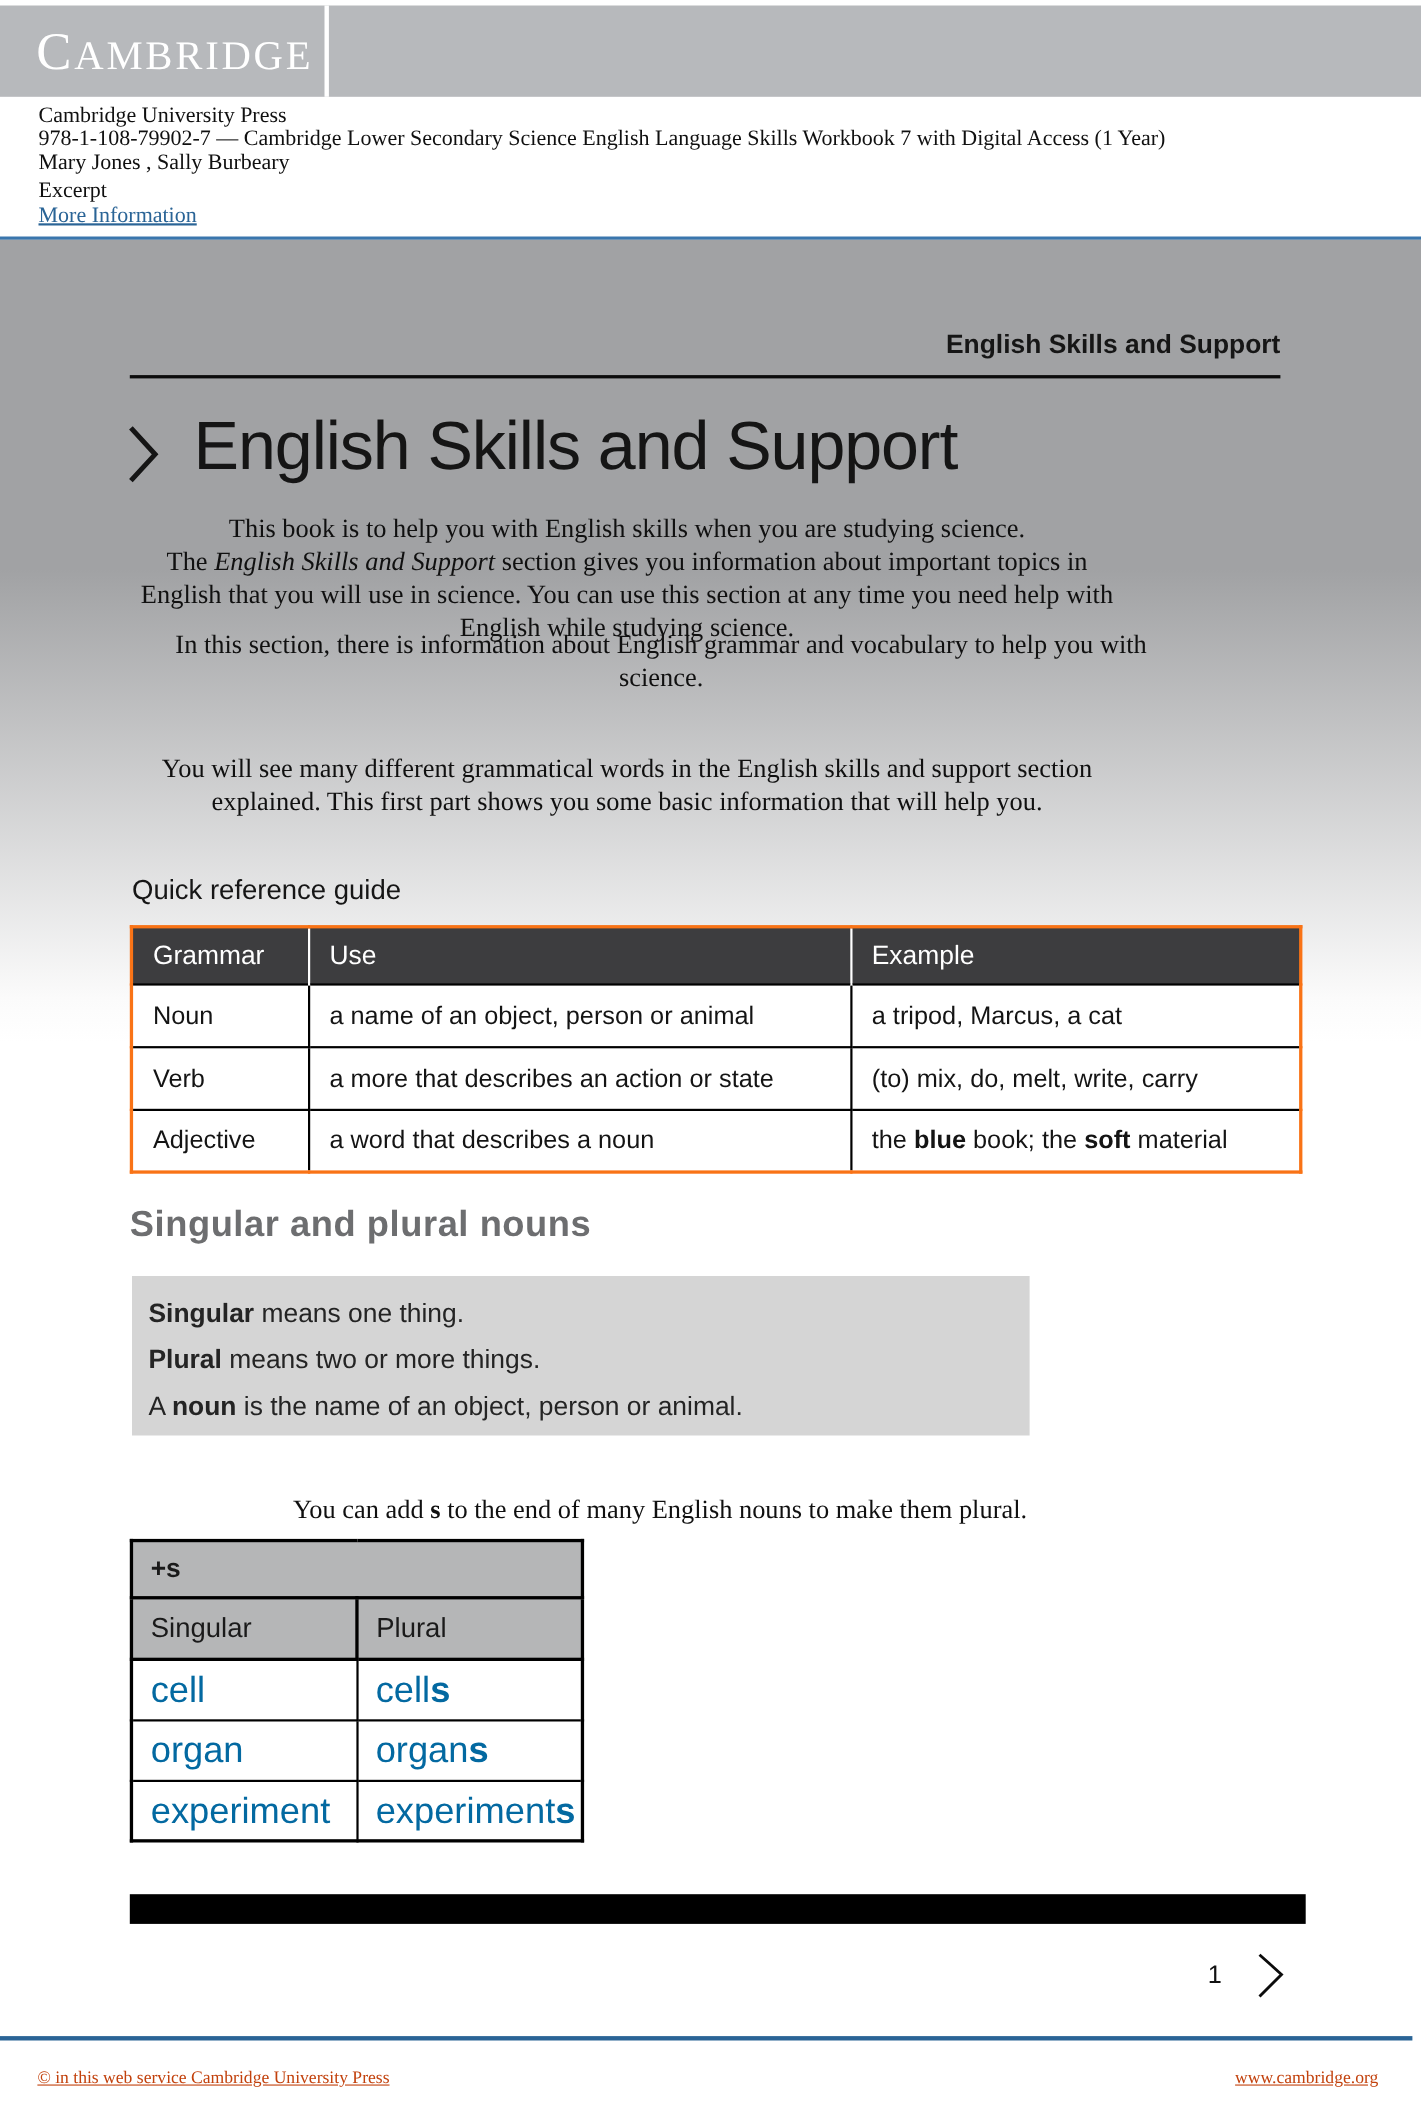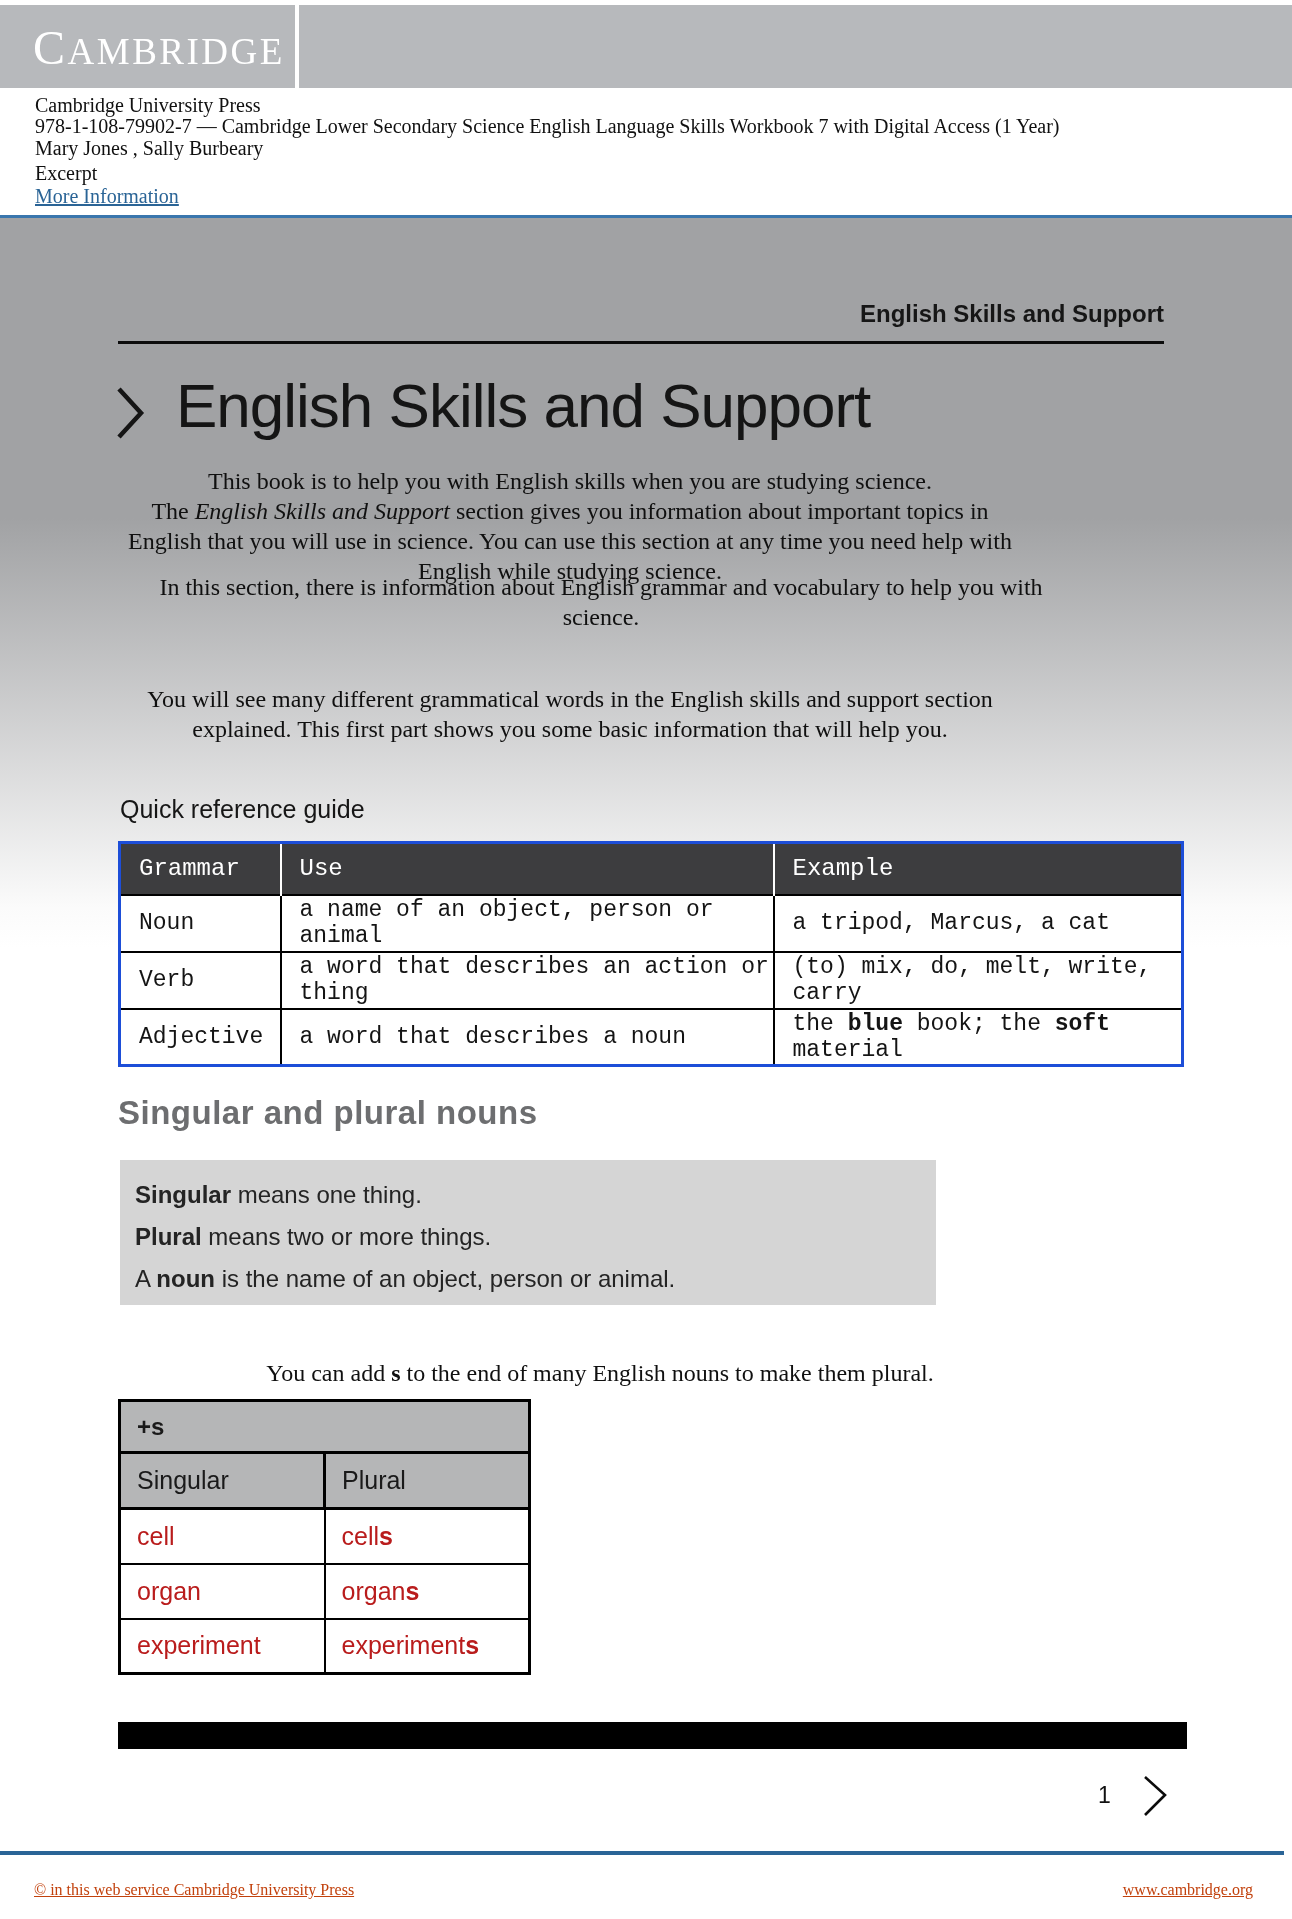--- a/index.html
+++ b/index.html
@@ -39,21 +39,21 @@
 
   .body-text { font-family:"Liberation Serif", serif; font-size:24px; line-height:30px; color:#101010;text-align:center; }
   .para1 { top:466px; left:120px; width:900px; }
   .para2 { top:572px; left:120px; width:962px; }
   .para3 { top:684px; left:120px; width:900px; }
 
   .qr-heading { top:795px; left:120px; font-size:25px; font-weight:500; color:#161616; }
 
   .qr-table { top:841px; left:118px; }
   .qr-table table { border-collapse:collapse; width:1063px; table-layout:fixed;
-                    border:3px solid #1d4ed8;font-family:Liberation Mono, monospace; }
+                    border:3px solid #f97316; }
   .qr-table col.c1 { width:161px; } .qr-table col.c2 { width:493px; } .qr-table col.c3 { width:409px; }
   .qr-table th { background:#3d3d3f; color:#ffffff; font-weight:400; font-size:24px;
                  text-align:left; padding-left:18px; height:52px; }
   .qr-table th + th { border-left:2px solid #ffffff;margin-top:40px; }
   .qr-table td { background:#ffffff; color:#141414; font-size:23px; height:57px;
                  padding-left:18px; border:2.5px solid #000; }
 
   .sp-heading { top:1094px; left:118px; font-size:33px; color:#6d6e70; letter-spacing:0.5px; }
 
   .callout { top:1160px; left:120px; width:816px; height:145px; background:#d5d5d5;
@@ -65,21 +65,21 @@
   .add-s { top:1336px; left:120px; width:960px;margin-top:22px; }
 
   .plural-table { top:1399px; left:118px; }
   .plural-table table { border-collapse:collapse; width:410px; table-layout:fixed;
                         border:3px solid #000; }
   .plural-table col { width:205px; }
   .plural-table th { background:#b5b6b7; text-align:left; padding-left:16px;
                      border:3px solid #000; color:#1a1a1a; }
   .plural-table th.group { font-size:24px; font-weight:700; height:52px; }
   .plural-table th.colhead { font-size:25px; font-weight:400; height:56px; }
-  .plural-table td { background:#ffffff; font-size:25px; color:#b91c1c; height:55px;
+  .plural-table td { background:#ffffff; font-size:33px; color:#0369a1; height:55px;
                      padding-left:16px; border:2.5px solid #000; }
 
   .black-bar { top:1722px; left:118px; width:1069px; height:27px; background:#000000; }
 
   .page-number { top:1782px; left:1098px; font-size:23px; color:#111; }
   .next-btn { top:1774px; left:1140px; width:30px; height:44px; cursor:pointer; }
 
   .footer-rule { top:1851px; left:0; width:1284px; height:4px; background:#2a6496; }
   .footer-link { top:1866px; font-family:"Liberation Serif", serif; font-size:16px;
                  color:#c2410c; text-decoration:underline; cursor:pointer;margin-top:15px; }
@@ -135,21 +135,21 @@
       <th>Use</th>
       <th>Example</th>
     </tr>
     <tr>
       <td>Noun</td>
       <td>a name of an object, person or animal</td>
       <td>a tripod, Marcus, a cat</td>
     </tr>
     <tr>
       <td>Verb</td>
-      <td>a word that describes an action or thing</td>
+      <td>a more that describes an action or state</td>
       <td>(to) mix, do, melt, write, carry</td>
     </tr>
     <tr>
       <td>Adjective</td>
       <td>a word that describes a noun</td>
       <td><span>the </span><span class="bold">blue</span><span> book; the </span><span class="bold">soft</span><span> material</span></td>
     </tr>
   </tbody>
     </table>
 </div>

